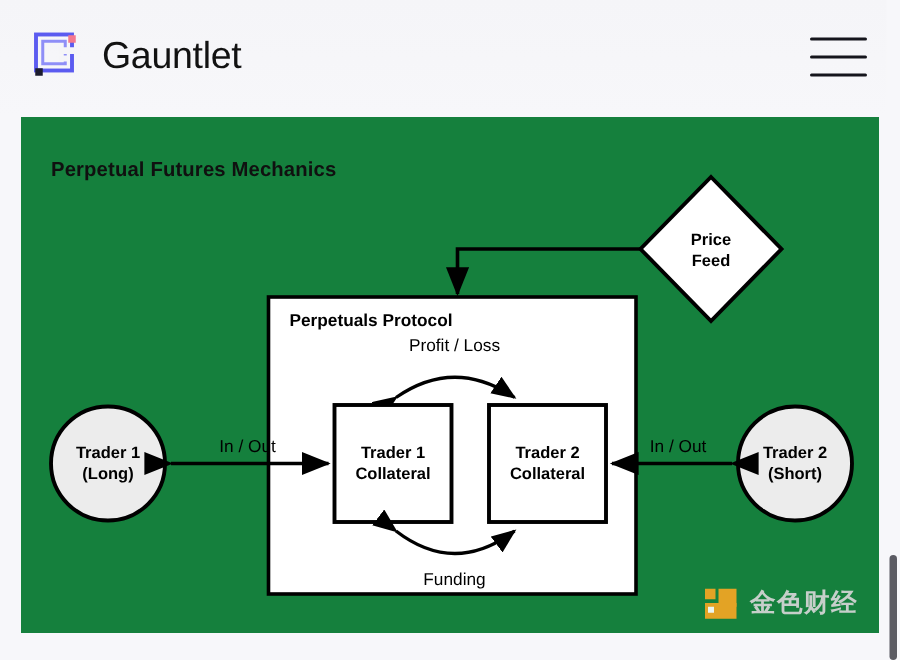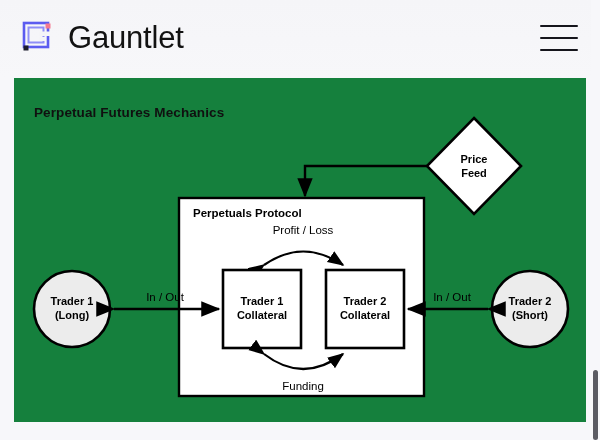--- a/index.html
+++ b/index.html
@@ -29,21 +29,21 @@
     display: flex;
     align-items: center;
     gap: 14px;
   }
   #brand-logo {
     width: 34px; height: 34px;
     position: relative;
     flex: 0 0 auto;
   }
   #brand-title {
-    font-size: 31px;
+    font-size: 25px;
     font-weight: 400;
     color: #121212;
     letter-spacing: -0.2px;
     line-height: 1;
     white-space: nowrap;
   }
   #menu-button {
     position: absolute;
     right: 22px; top: 22px;
     width: 38px; height: 32px;
@@ -227,17 +227,28 @@
     <g>
       <circle cx="516" cy="231" r="38" fill="#ececec" stroke="#000" stroke-width="2.6"></circle>
       <text class="dg-label" x="516" y="227" text-anchor="middle">Trader 2</text>
       <text class="dg-label" x="516" y="241" text-anchor="middle">(Short)</text>
     </g>
 
     <line x1="474" y1="231" x2="394" y2="231" stroke="#000" stroke-width="2.4" marker-start="url(#ah)" marker-end="url(#ah)"></line>
     <text class="dg-label-reg" x="438" y="223" text-anchor="middle">In / Out</text>
   </svg>
 
+  <div id="watermark">
+    <div id="watermark-mark">
+      <svg width="23" height="23" viewBox="0 0 23 23" aria-hidden="true">
+        <rect x="1" y="1.5" width="7" height="7" fill="#f5a623"></rect>
+        <rect x="10" y="1.5" width="12" height="12" fill="#f5a623"></rect>
+        <rect x="1" y="11" width="21" height="10.5" fill="#f5a623"></rect>
+        <rect x="3" y="13.5" width="4" height="4" fill="#ffffff"></rect>
+      </svg>
+    </div>
+    <div id="watermark-text">金色财经</div>
+  </div>
 </div>
 
 <div id="page-scrollbar">
   <div id="page-scrollbar-thumb"></div>
 </div>
 
 </body></html>

